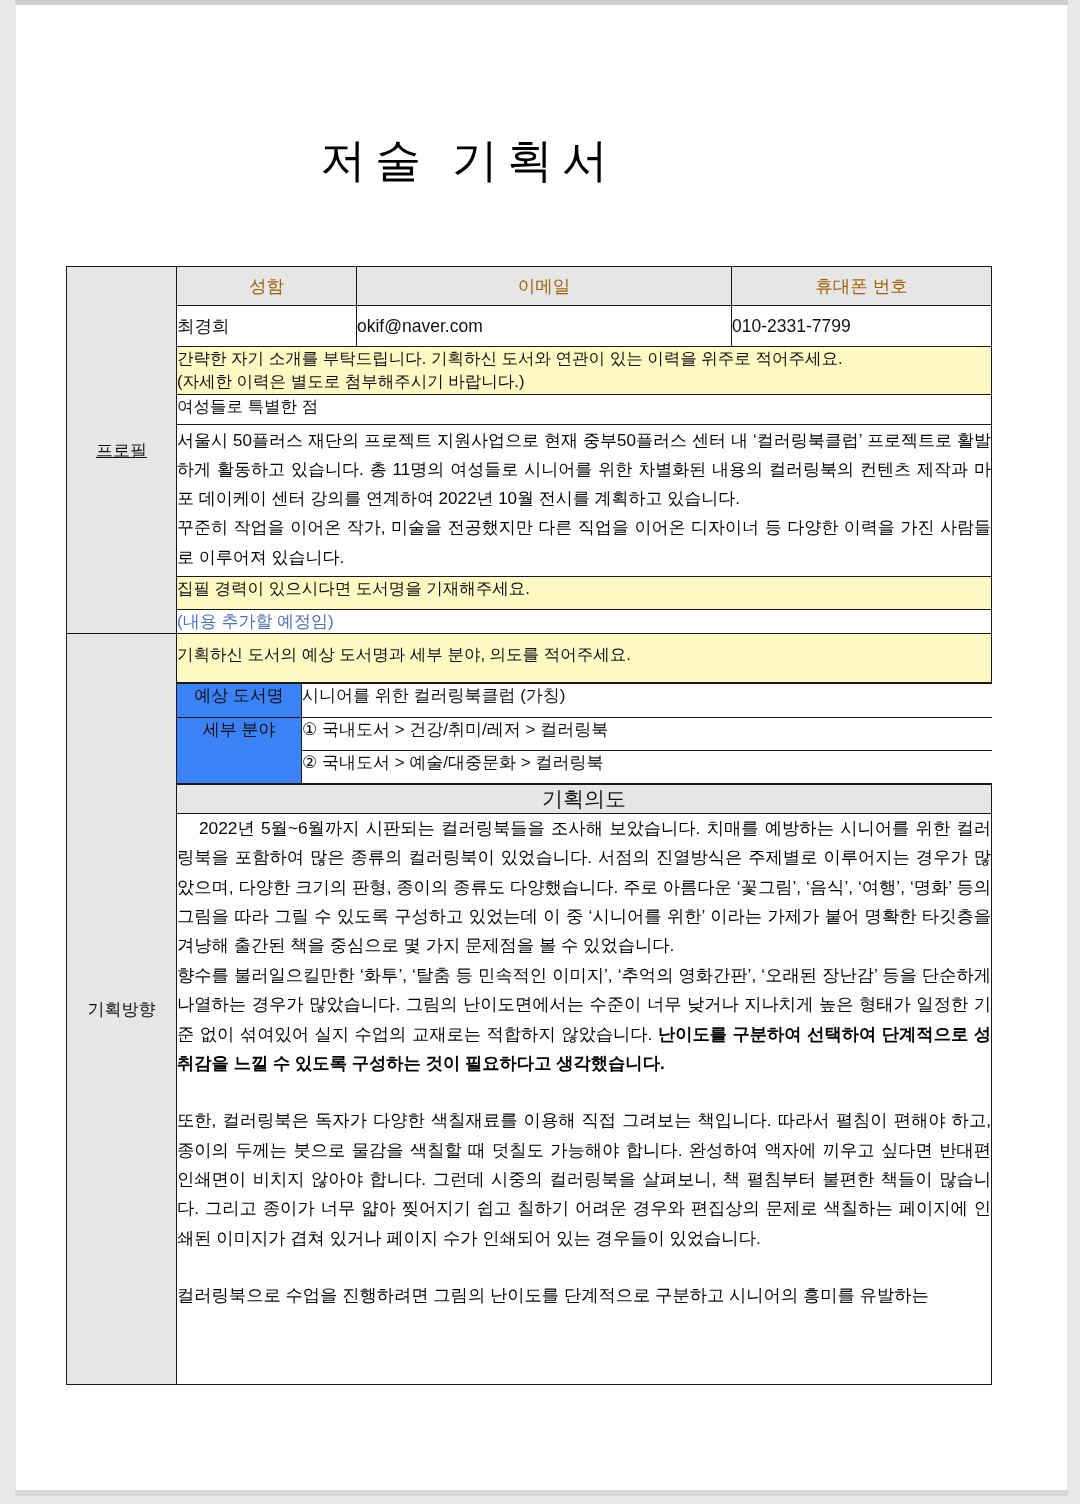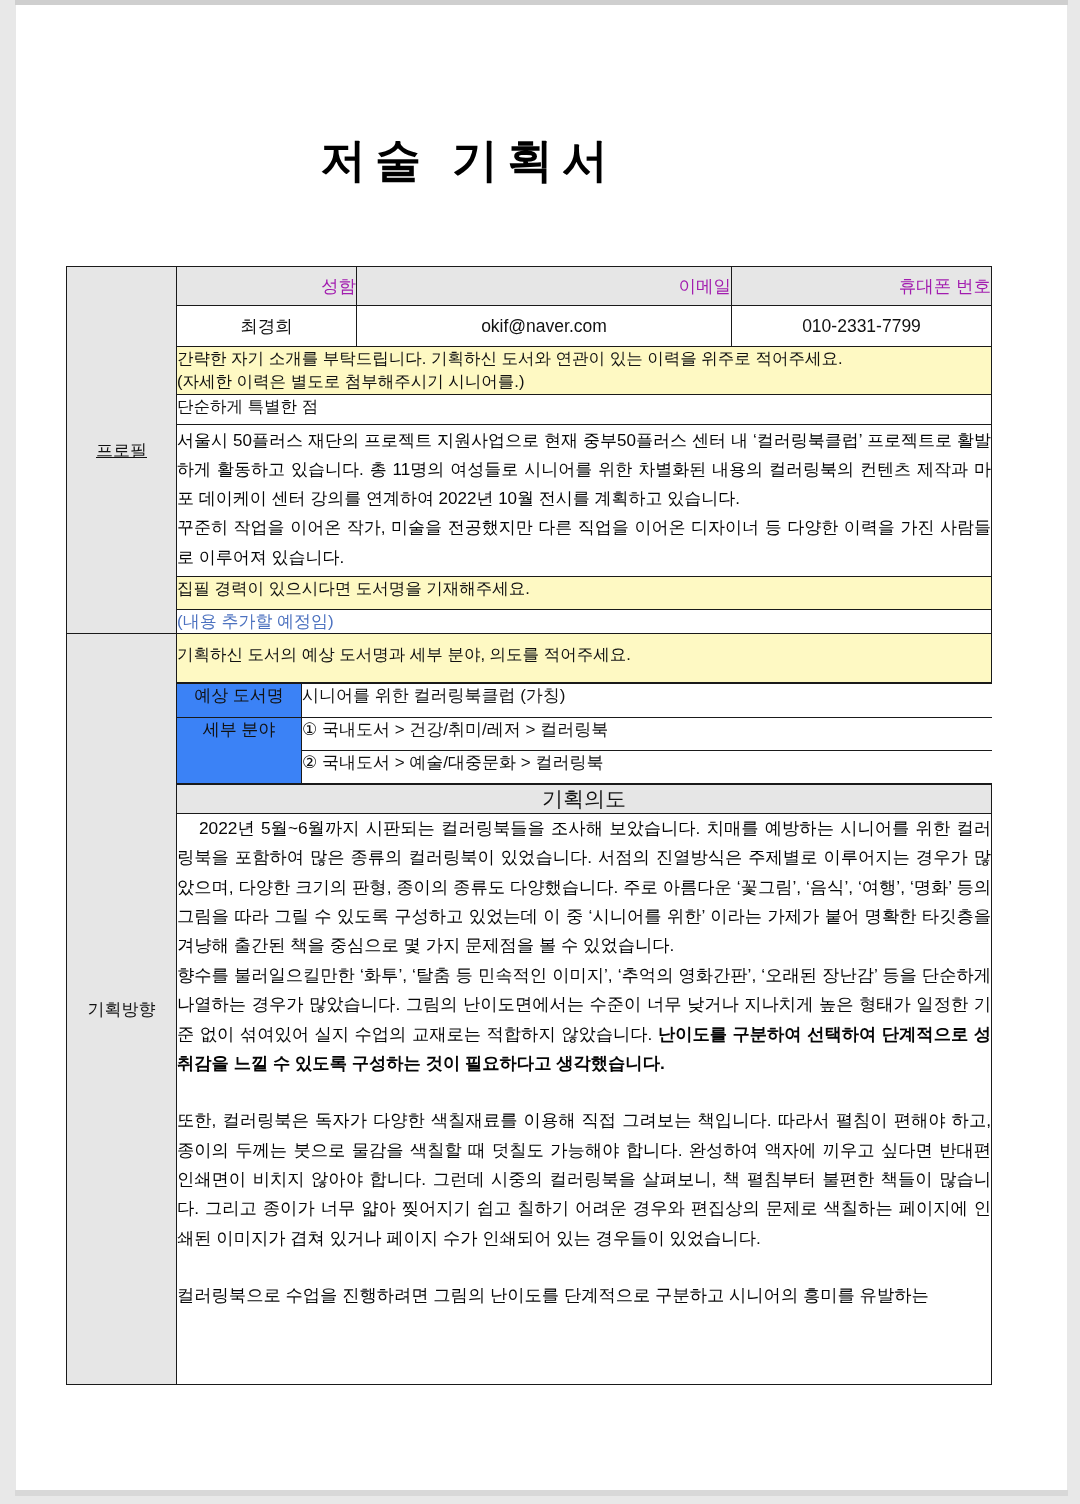--- a/index.html
+++ b/index.html
@@ -35,21 +35,21 @@
     background: #d8d8d8;
   }
   .doc-title {
     position: absolute;
     left: 0; top: 125px;
     width: 905px;
     text-align: center;
     font-size: 46px;
     letter-spacing: 9px;
     color: #000;
-    font-weight: 700;
+    font-weight: 400;
   }
 
   table.main-table {
     position: absolute;
     left: 50px;
     top: 261px;
     width: 925px;
     border-collapse: collapse;
     table-layout: fixed;
   }
@@ -62,29 +62,28 @@
     background: #e6e6e6;
     text-align: center;
     vertical-align: middle !important;
     font-size: 17px;
     color: #111;
   }
   .lbl-cell .u { text-decoration: underline; }
 
   .hdr-cell {
     background: #e6e6e6;
-    text-align: right;
+    text-align: center;
     vertical-align: middle !important;
     font-size: 17.5px;
     height: 38px;
-    color: #a21caf;
+    color: #a16207;
   }
   .val-cell {
     background: #ffffff;
-    text-align: center;
     vertical-align: middle !important;
     font-size: 17.5px;
     height: 40px;
     color: #111;
   }
   .gray-note {
     background: #fef9c3;
     font-size: 16.5px;
     line-height: 1.42;
     padding: 9px 10px 14px 12px;
@@ -181,26 +180,26 @@
 
       <tr>
         <td class="val-cell">최경희</td>
         <td class="val-cell">okif@naver.com</td>
         <td class="val-cell">010-2331-7799</td>
       </tr>
 
       <tr>
         <td class="gray-note" colspan="3">
           <div>간략한 자기 소개를 부탁드립니다. 기획하신 도서와 연관이 있는 이력을 위주로 적어주세요.</div>
-          <div>(자세한 이력은 별도로 첨부해주시기 시니어를.)</div>
-        </td>
-      </tr>
-
-      <tr>
-        <td class="white-cell" colspan="3" style="padding-bottom:5px;">단순하게 특별한 점</td>
+          <div>(자세한 이력은 별도로 첨부해주시기 바랍니다.)</div>
+        </td>
+      </tr>
+
+      <tr>
+        <td class="white-cell" colspan="3" style="padding-bottom:5px;">여성들로 특별한 점</td>
       </tr>
 
       <tr>
         <td class="body-cell" colspan="3" style="font-size:17px; line-height:1.72; padding-top:1px; padding-bottom:4px;">
           <p>서울시 50플러스 재단의 프로젝트 지원사업으로 현재 중부50플러스 센터 내 ‘컬러링북클럽’ 프로젝트로 활발하게 활동하고 있습니다. 총 11명의 여성들로 시니어를 위한 차별화된 내용의 컬러링북의 컨텐츠 제작과 마포 데이케이 센터 강의를 연계하여 2022년 10월 전시를 계획하고 있습니다.</p>
           <p>꾸준히 작업을 이어온 작가, 미술을 전공했지만 다른 직업을 이어온 디자이너 등 다양한 이력을 가진 사람들로 이루어져 있습니다.</p>
         </td>
       </tr>
 
       <tr>

